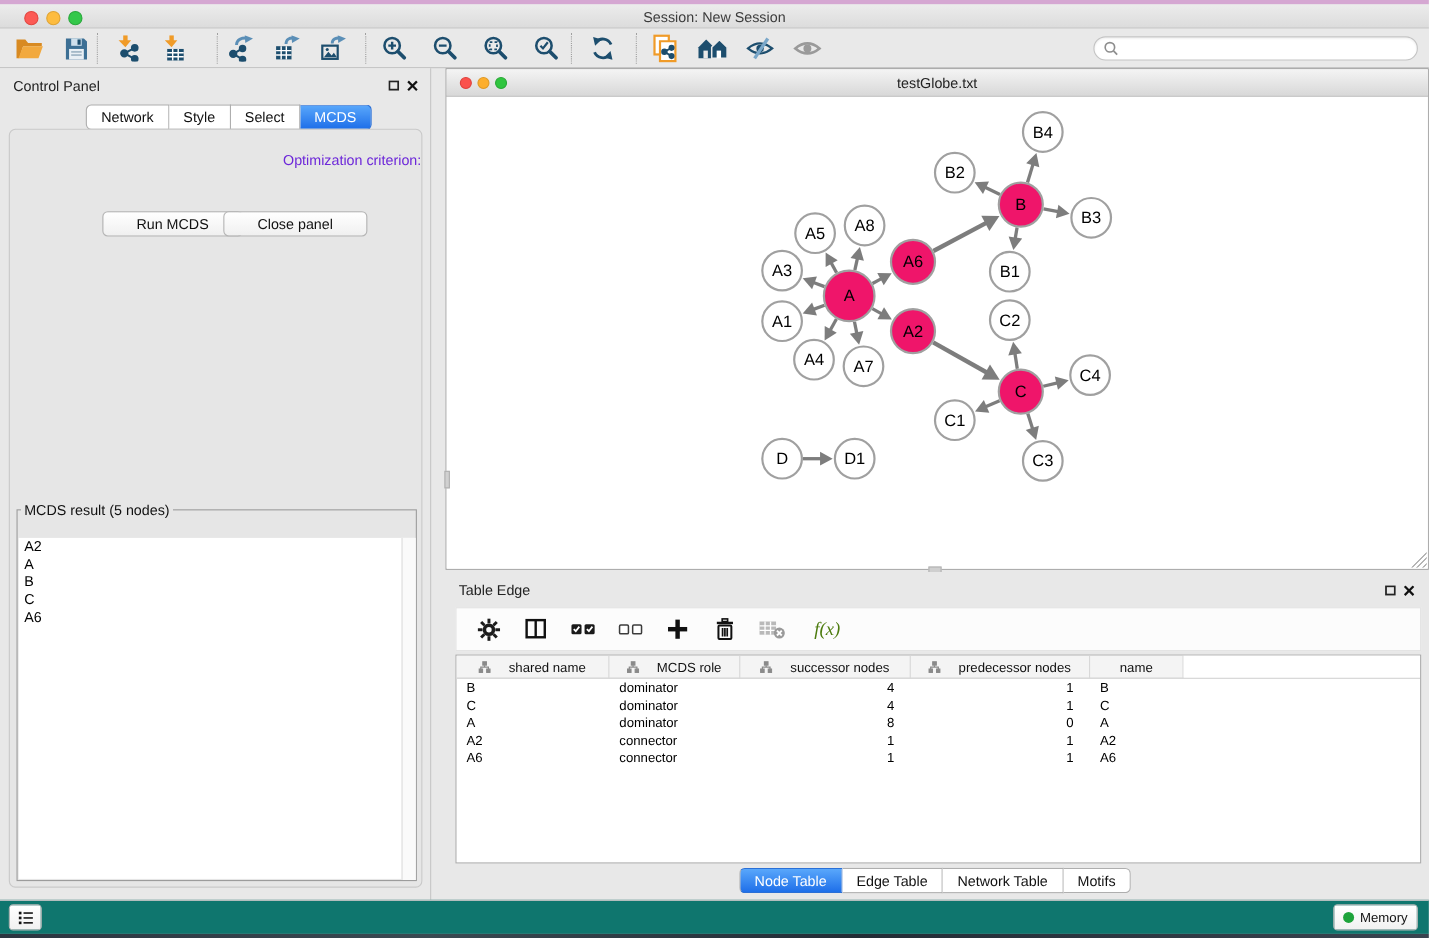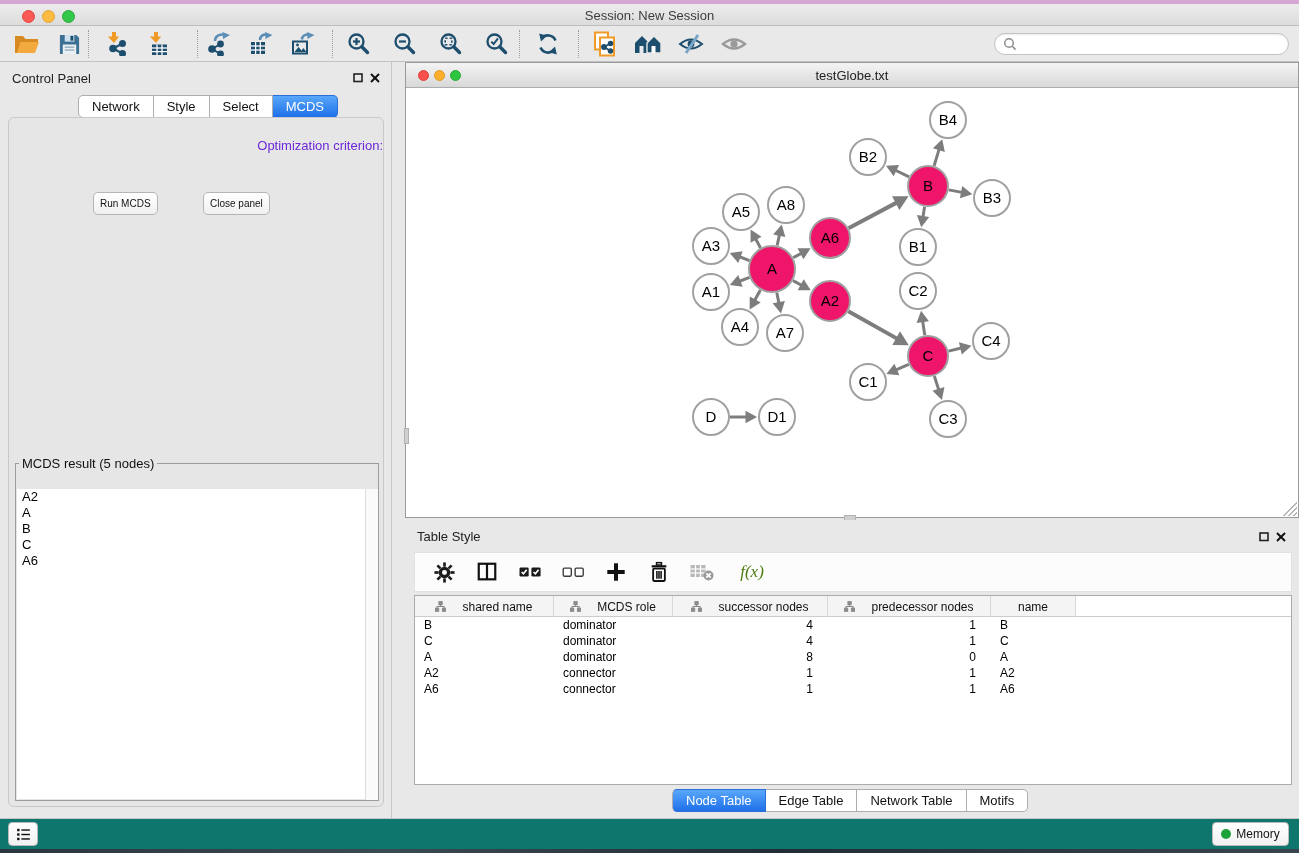--- a/index.html
+++ b/index.html
@@ -40,21 +40,21 @@
   .cp-body { position:absolute; left:8px; top:55px; width:376px; height:690px;
     background:#e6e6e6; border:1px solid #c9c9c9; border-radius:6px; }
   .opt-label { position:absolute; left:4px; right:0; top:20px; text-align:right; font-size:13px; color:#6d28d9; }
   .dropdown { position:absolute; left:35px; top:42px; width:313px; height:23px; background:#fff;
     border:1px solid #b2b2b2; border-radius:4px; font-size:13px; line-height:21px; padding-left:9px; color:#111; }
   .dd-stepper { position:absolute; right:1px; top:1px; bottom:1px; width:19px; border-radius:3px;
     background:linear-gradient(#6cb0fb,#2e78ea); display:flex; flex-direction:column; align-items:center; justify-content:center; gap:2px; }
   .dd-up { width:0; height:0; border-left:4px solid transparent; border-right:4px solid transparent; border-bottom:5px solid #fff; }
   .dd-down { width:0; height:0; border-left:4px solid transparent; border-right:4px solid transparent; border-top:5px solid #fff; }
   .cp-btn { position:absolute; top:74px; height:23px; background:linear-gradient(#ffffff,#f0f0f0);
-    border:1px solid #b5b5b5; border-radius:5px; font-size:10px; color:#111; padding:0 6px; line-height:21px; text-align:right; }
+    border:1px solid #b5b5b5; border-radius:5px; font-size:13px; color:#111; padding:0 30px; line-height:21px; text-align:right; }
   .result-box { position:absolute; left:6px; top:338px; width:364px; height:345px; border:1px solid #9c9c9c; background:#e6e6e6; }
   .result-box legend { font-size:13px; color:#111; margin-left:3px; padding:0 3px; }
   .result-list { position:absolute; left:1px; right:1px; top:18px; bottom:1px; background:#fff; overflow:hidden; }
   .result-item { font-size:13px; line-height:16px; padding-left:5px; color:#000; }
   .result-scroll { position:absolute; right:0; top:0; bottom:0; width:13px; background:#fafafa; border-left:1px solid #dcdcdc; }
 
   
   .net-frame { position:absolute; left:405px; top:62px; width:894px; height:456px; background:#fff; border:1px solid #9a9a9a; }
   .net-titlebar { position:absolute; left:0; top:0; right:0; height:25px;
     background:linear-gradient(#f4f4f4,#d8d8d8); border-bottom:1px solid #adadad; }
@@ -414,21 +414,21 @@
         <circle cx="371" cy="329" r="18" fill="#ffffff" stroke="#a0a0a0" stroke-width="2"></circle>
         <text x="371" y="334" text-anchor="middle" font-size="15" font-family="&quot;Liberation Sans&quot;, sans-serif" fill="#000000">D1</text>
       </svg>
   </div>
   <div class="grip-left"></div>
   <div class="grip-bottom"></div>
   <div class="grip-corner"></div>
 </div>
 
 <div class="table-panel">
-  <div class="panel-title">Table Style</div>
+  <div class="panel-title">Table Edge</div>
   <div class="win-mini" style="right:30px; top:11px;">
     <svg width="10" height="10" viewBox="0 0 10 10">
         <rect x="1" y="1" width="8" height="7.5" fill="none" stroke="#222" stroke-width="1.6"></rect>
       </svg>
   </div>
   <div class="win-mini" style="right:13px; top:11px;">
     <svg width="10" height="10" viewBox="0 0 10 10">
         <line x1="1" y1="1" x2="9" y2="9" stroke="#111" stroke-width="2"></line>
         <line x1="9" y1="1" x2="1" y2="9" stroke="#111" stroke-width="2"></line>
       </svg>

